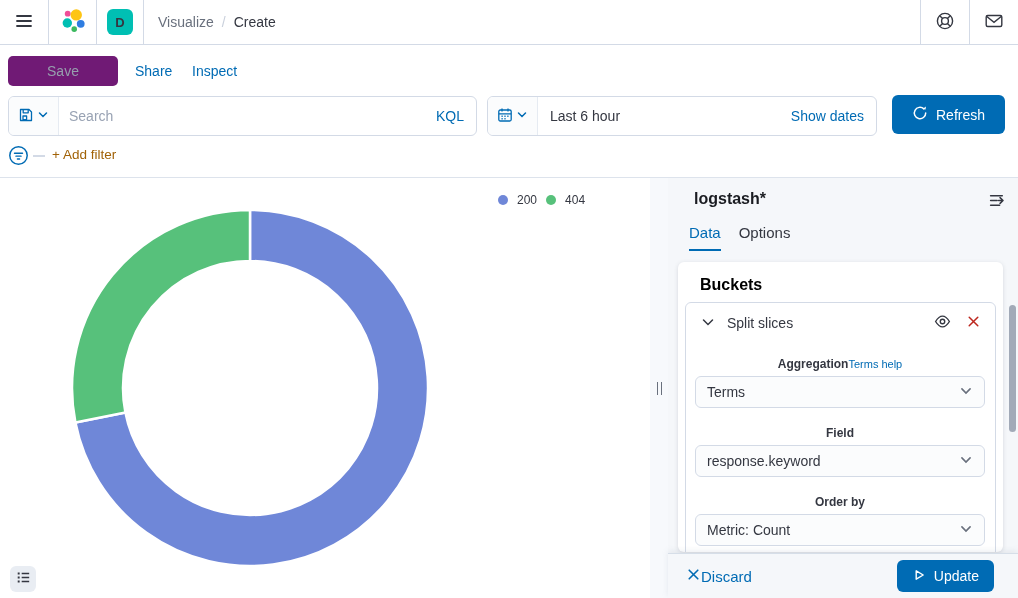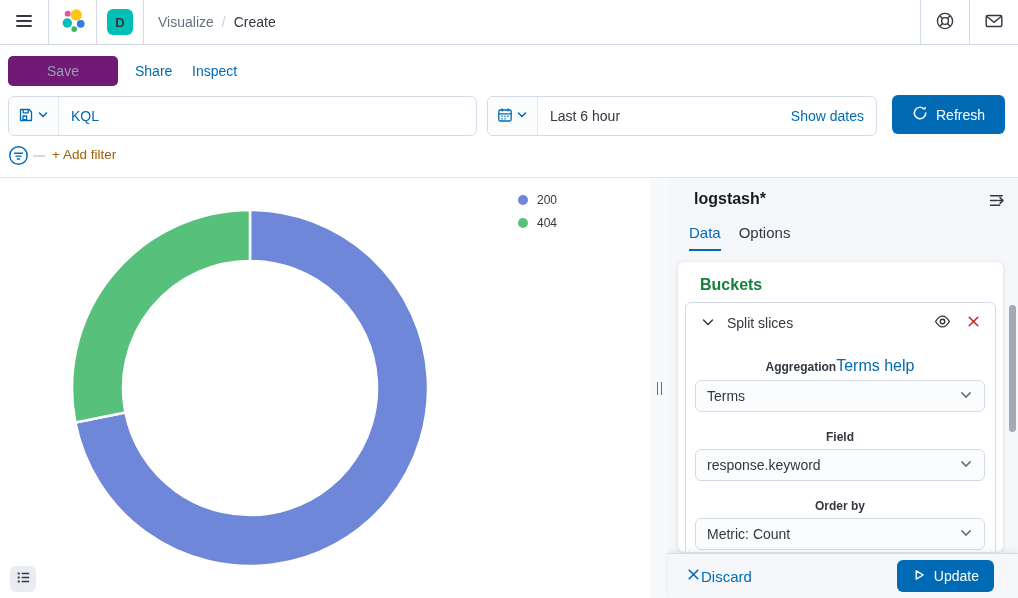--- a/index.html
+++ b/index.html
@@ -45,51 +45,51 @@
     gap:8px; cursor:pointer; }
   
   .filter-icon-btn { position:absolute; left:8px; top:145px; cursor:pointer; }
   .filter-dash { position:absolute; left:33px; top:155px; width:12px; height:2px; background:#D3DAE6; }
   .add-filter { position:absolute; left:52px; top:147px; font-size:13.5px; color:#a16207; cursor:pointer; }
   .content-divider { position:absolute; left:0; top:177px; width:100%; height:1px; background:#DDE3EC; }
   
   .chart-area { position:absolute; left:0; top:178px; width:650px; height:420px; background:#fff; }
   .donut { position:absolute; left:0; top:0; }
   .donut path { cursor:pointer; }
-  .legend { position:absolute; left:518px; top:15px; display:flex; flex-direction:column; gap:9px;justify-content:flex-end; }
+  .legend { position:absolute; left:498px; top:15px; display:flex; flex-direction:row; gap:9px;justify-content:flex-end; }
   .legend-item { display:flex; align-items:center; gap:9px; font-size:12px; color:#343741; cursor:pointer; }
   .legend-dot { width:10px; height:10px; border-radius:50%; }
   .legend-toggle { position:absolute; left:10px; top:388px; width:26px; height:26px;
     border:none; border-radius:6px; background:#E9EDF3; display:flex; align-items:center;
     justify-content:center; cursor:pointer; }
   
   .resizer { position:absolute; left:650px; top:178px; width:18px; height:420px;
     background:#F7F9FC; display:flex; align-items:center; justify-content:center; cursor:col-resize; }
   .resize-handle { width:5px; height:13px; border-left:1.5px solid #69707D; border-right:1.5px solid #69707D; }
   
   .side-panel { position:absolute; left:668px; top:178px; width:350px; height:420px; background:#F5F7FA; }
   .panel-title { position:absolute; left:26px; top:12px; font-size:16px; font-weight:700; color:#1A1C21; }
   .collapse-btn { position:absolute; right:12px; top:14px; cursor:pointer; }
   .panel-tabs { position:absolute; left:21px; top:46px; display:flex; gap:18px; font-size:15px; }
   .tab { padding-bottom:8px; cursor:pointer; }
   .tab.active { color:#006BB4; border-bottom:2px solid #006BB4; }
   .tab.inactive { color:#343741; }
   .panel-card { position:absolute; left:10px; top:84px; width:325px; height:290px;
     background:#fff; border-radius:6px; box-shadow:0 1px 4px rgba(70,80,95,.18); overflow:hidden; }
-  .buckets-title { position:absolute; left:22px; top:14px; font-size:16px; font-weight:700; color:#15803d; }
+  .buckets-title { position:absolute; left:22px; top:14px; font-size:16px; font-weight:700; color:#000000; }
   .agg-panel { position:absolute; left:7px; top:40px; width:311px; height:300px;
     border:1px solid #D3DAE6; border-radius:6px; background:#fff; }
   .agg-header { display:flex; align-items:center; height:40px; padding:0 14px; gap:11px; cursor:pointer; }
   .agg-label { font-size:14px; color:#343741; }
   .agg-actions { margin-left:auto; display:flex; align-items:center; gap:15px; }
   .icon-btn { background:none; border:none; padding:0; cursor:pointer; display:flex; }
   .label-row { display:flex; justify-content:center; align-items:baseline;
     margin:14px 10px 5px 9px; }
   .field-label { font-size:12px; font-weight:700; color:#343741; }
-  .help-link { font-size:16px; color:#006BB4; cursor:pointer; }
+  .help-link { font-size:11px; color:#006BB4; cursor:pointer; }
   .select { height:32px; margin:0 10px 0 9px; border:1px solid #D3DAE6; border-radius:6px;
     background:#FBFCFD; display:flex; align-items:center; justify-content:space-between;
     padding:0 11px; font-size:14px; color:#343741; cursor:pointer; }
   .mt18 { margin-top:18px; }
   .scroll-thumb { position:absolute; right:2px; top:127px; width:7px; height:127px;
     border-radius:3.5px; background:#A2AAB8; cursor:pointer; }
   
   .bottom-bar { position:absolute; left:668px; top:553px; width:350px; height:45px;
     background:#F5F7FA; border-top:1px solid rgba(211,218,230,.9);
     box-shadow:0 -2px 6px rgba(152,162,179,.18); display:flex; align-items:center; }
@@ -169,20 +169,21 @@
           <path d="M5.2 2.6v3.2h5V2.8"></path>
           <rect x="5" y="9" width="3.6" height="3.6"></rect>
         </svg>
       </span>
       <span style="color:#006BB4;">
         <svg width="12" height="12" viewBox="0 0 12 12">
             <path d="M2.5 4L6 7.5L9.5 4" stroke="currentColor" stroke-width="1.5" fill="none" stroke-linecap="round"></path>
           </svg>
       </span>
     </div>
+    <input class="search-input" placeholder="Search" style="">
     <span class="kql-label">KQL</span>
   </div>
 
   <div class="form-box" style="left:487px; width:390px;">
     <div class="prepend">
       <span>
         <svg width="16" height="16" viewBox="0 0 16 16" fill="none" stroke="#006BB4" stroke-width="1.3">
           <rect x="1.8" y="3" width="12.4" height="11" rx="1.5"></rect>
           <path d="M5 1.4v3M11 1.4v3M1.8 6.8h12.4"></path>
           <path d="M4.5 9.3h1.2M7.4 9.3h1.2M10.3 9.3h1.2M4.5 11.7h1.2M7.4 11.7h1.2" stroke-width="1.5"></path>

